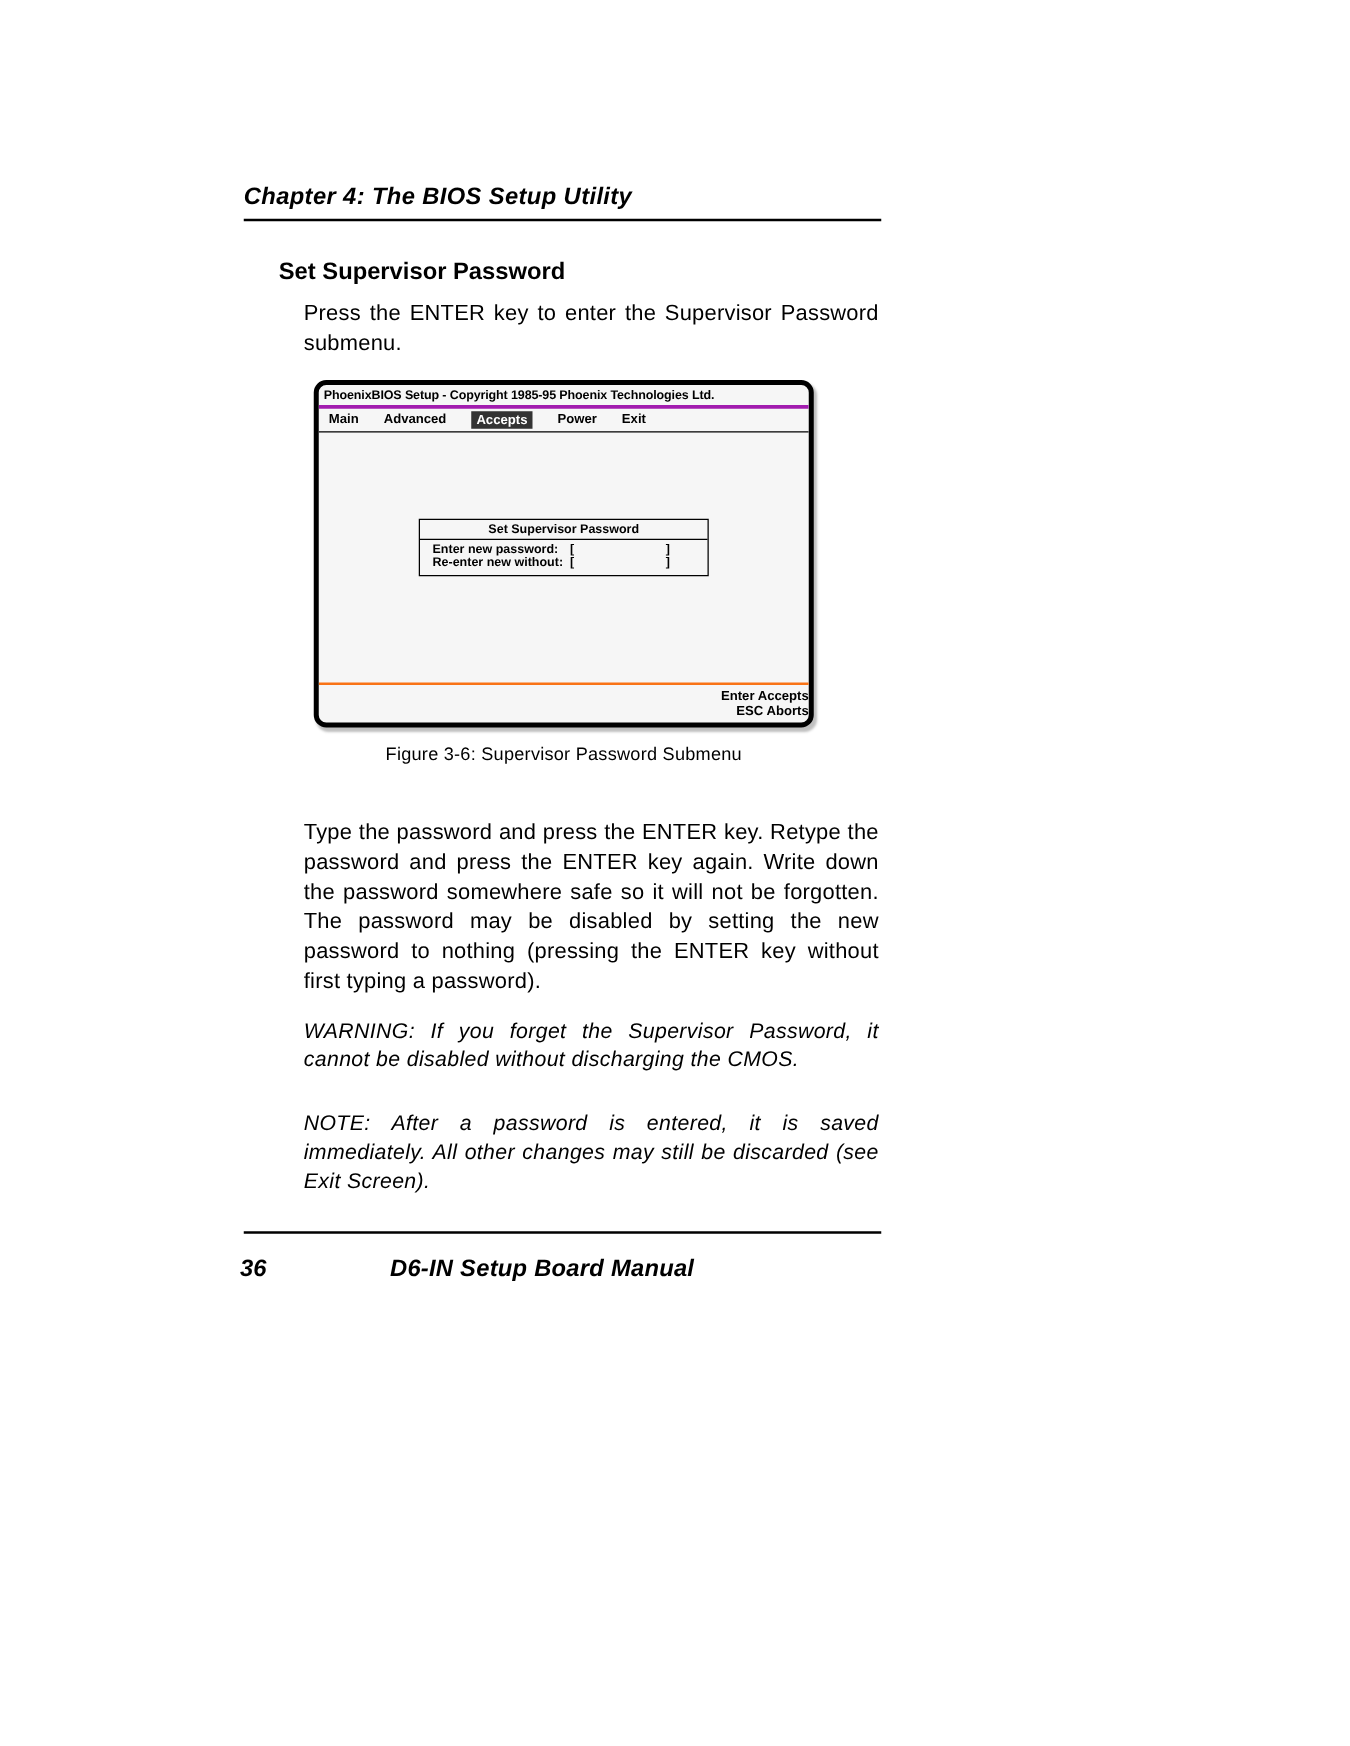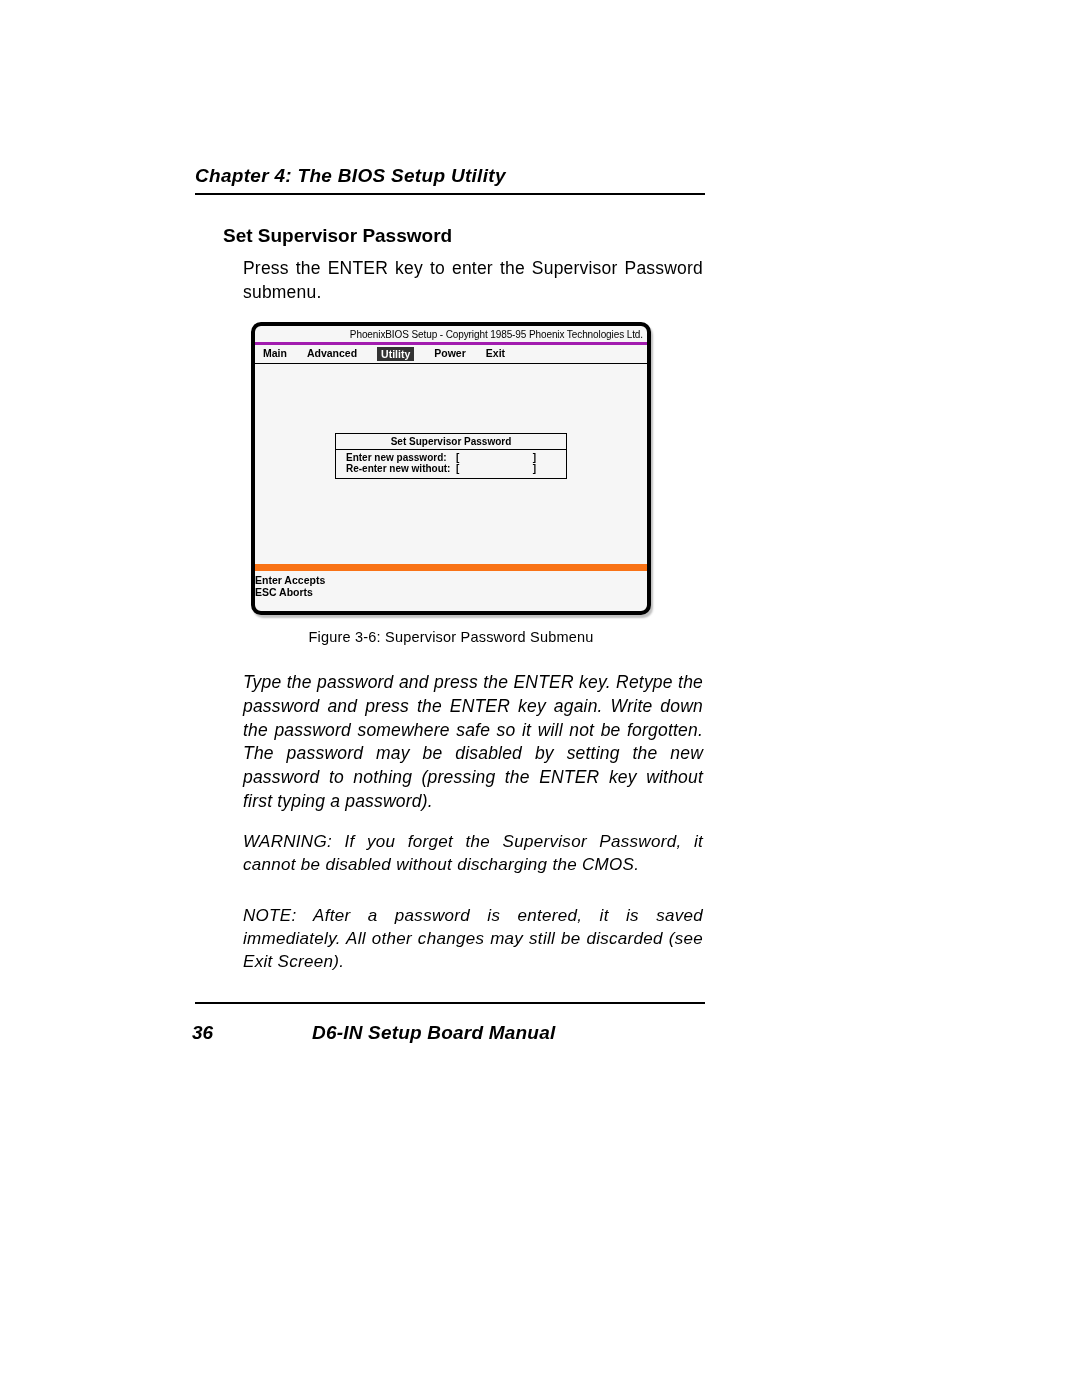--- a/index.html
+++ b/index.html
@@ -11,21 +11,21 @@
     width: 1080px;
     height: 1397px;
     position: relative;
     background: #ffffff;
     font-family: Arial, Helvetica, sans-serif;
     color: #000;
   }
   .content {
     position: absolute;
     left: 195px;
-    top: 165px;
+    top: 147px;
     width: 510px;
   }
   .chapter-title {
     font-family: Arial, Helvetica, sans-serif;
     font-weight: bold;
     font-style: italic;
     font-size: 19px;
     letter-spacing: 0.3px;
     margin-bottom: 6px;
   }
@@ -64,22 +64,22 @@
     width: 400px;
   }
   .bios-frame {
     border: 4px solid #000;
     border-radius: 10px;
     background: #f6f6f6;
     box-shadow: 2px 3px 2px rgba(0,0,0,0.25);
     overflow: hidden;
   }
   .bios-title {
-    text-align: right;
-    font-weight: normal;
+    text-align: left;
+    font-weight: bold;
     font-size: 10px;
     padding: 3px 4px 2px;
     letter-spacing: -0.1px;
   }
   .bios-menu {
     display: flex;
     border-top: 3px solid #a21caf;
     border-bottom: 1px solid #000;
     font-weight: bold;
     font-size: 10.5px;
@@ -121,25 +121,25 @@
     text-align: left;
   }
   .bios-row {
     display: flex;
     justify-content: flex-start;
     padding-left: 6px;
   }
   .bios-row .lbl { width: 110px; }
   .bios-row .brk { width: 80px; display: flex; justify-content: space-between; }
   .bios-footer {
-    border-top: 7px solid #f97316;
-    text-align: left;
+    border-top: 2px solid #f97316;
+    text-align: right;
     font-weight: bold;
     font-size: 10.5px;
-    padding: 3px 0 13px;
+    padding: 3px 0 3px;
     line-height: 1.15;
   }
   .figure-caption {
     text-align: center;
     font-size: 14.5px;
     margin-top: 14px;
     letter-spacing: 0.2px;
   }
   .hr-bottom {
     border: none;
@@ -173,21 +173,21 @@
 
     <div class="section-heading">Set Supervisor Password</div>
     <p class="body-text">Press the ENTER key to enter the Supervisor Password submenu.</p>
 
     <div class="figure-wrap">
       <div class="bios-frame">
         <div class="bios-title">PhoenixBIOS Setup - Copyright 1985-95 Phoenix Technologies Ltd.</div>
         <div class="bios-menu">
           <span>Main</span>
           <span>Advanced</span>
-          <span class="active">Utility</span>
+          <span class="active">Accepts</span>
           <span>Power</span>
           <span>Exit</span>
         </div>
         <div class="bios-body">
           <div class="bios-dialog">
             <div class="bios-dialog-title">Set Supervisor Password</div>
             <div class="bios-dialog-body">
               <div class="bios-row">
                 <span class="lbl">Enter new password:</span>
                 <span class="brk">
@@ -206,21 +206,21 @@
           </div>
         </div>
         <div class="bios-footer">
           <div>Enter Accepts</div>
           <div>ESC Aborts</div>
         </div>
       </div>
       <div class="figure-caption">Figure 3-6: Supervisor Password Submenu</div>
     </div>
 
-    <p class="body-text" style="margin-top:26px;font-style:italic;">Type the password and press the ENTER key. Retype the password and press the ENTER key again. Write down the password somewhere safe so it will not be forgotten. The password may be disabled by setting the new password to nothing (pressing the ENTER key without first typing a password).</p>
+    <p class="body-text" style="margin-top:42px;">Type the password and press the ENTER key. Retype the password and press the ENTER key again. Write down the password somewhere safe so it will not be forgotten. The password may be disabled by setting the new password to nothing (pressing the ENTER key without first typing a password).</p>
     <p class="note-text">WARNING: If you forget the Supervisor Password, it cannot be disabled without discharging the CMOS.</p>
 
     <p class="note-text">NOTE: After a password is entered, it is saved immediately. All other changes may still be discarded (see Exit Screen).</p>
 
     <hr class="hr-bottom">
 
     <div class="footer">
       <span class="page-number">36</span>
       <span class="footer-title">D6-IN Setup Board Manual</span>
     </div>

